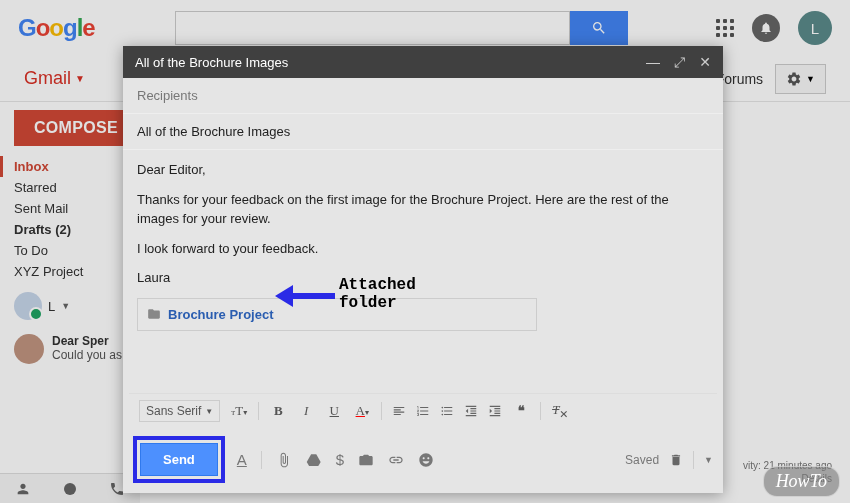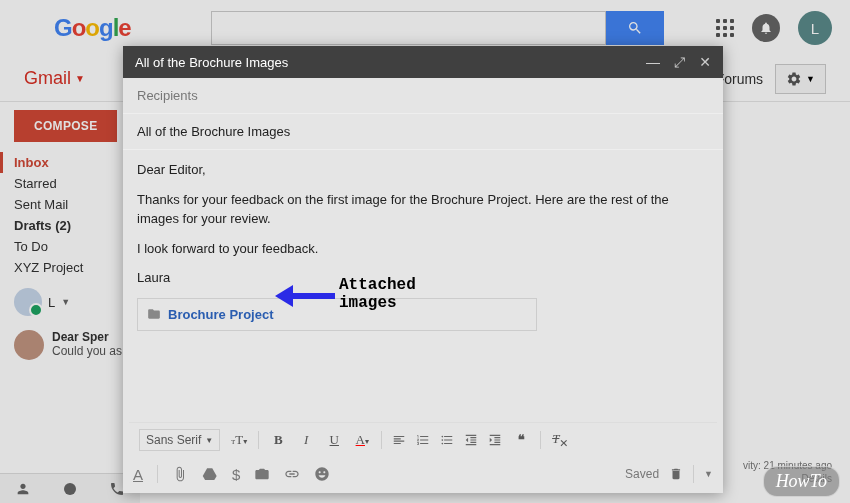--- a/index.html
+++ b/index.html
@@ -3,21 +3,21 @@
 <meta charset="utf-8">
 <style>
   * { box-sizing: border-box; margin: 0; padding: 0; }
   body { font-family: Arial, sans-serif; font-size: 13px; background: #fff; width: 850px; height: 503px; overflow: hidden; position: relative; }
   
   
   .backdrop { position: absolute; inset: 0; background: #fff; }
   .dim { position: absolute; inset: 0; background: rgba(0,0,0,0.12); pointer-events: none; z-index: 5; }
   
   
-  .topbar { height: 56px; display: flex; align-items: center; padding: 0 18px; margin-left: 36px; }
+  .topbar { height: 56px; display: flex; align-items: center; padding: 0 18px; }
   .logo { font-size: 24px; font-weight: bold; letter-spacing: -1px; }
   .logo .g1 { color:#4285F4;} .logo .g2{color:#EA4335;} .logo .g3{color:#FBBC05;} .logo .g4{color:#4285F4;} .logo .g5{color:#34A853;} .logo .g6{color:#EA4335;}
   .searchwrap { margin-left: 80px; display:flex; }
   .searchbox { width: 395px; height: 34px; border:1px solid #ccc; background:#fff; padding:0 8px; }
   .searchbtn { width: 58px; height:34px; background:#4285F4; border:none; display:flex; align-items:center; justify-content:center; }
   .searchbtn svg { fill:#fff; width:16px; height:16px; }
   .top-right { margin-left:auto; display:flex; align-items:center; gap:18px; }
   .apps-icon { width:18px; height:18px; display:grid; grid-template-columns:repeat(3,4px); grid-template-rows:repeat(3,4px); gap:3px; }
   .apps-icon span { background:#555; border-radius:1px; }
   .bell { width:28px; height:28px; border-radius:50%; background:#666; display:flex; align-items:center; justify-content:center; }
@@ -28,21 +28,21 @@
   .gmailrow { height:46px; display:flex; align-items:center; padding:0 24px; border-bottom:1px solid #e5e5e5; }
   .gmail-label { color:#d93025; font-size:18px; font-weight:normal; display:flex; align-items:center; gap:4px; }
   .gmail-label .caret { font-size:10px; }
   .settings-right { margin-left:auto; display:flex; align-items:center; }
   .gearbox { border:1px solid #ccc; padding:6px 10px; display:flex; align-items:center; gap:4px; background:#f7f7f7; }
   .gearbox svg { width:16px; height:16px; fill:#555; }
   .forums { margin-right:12px; color:#333; font-size:14px; }
   
   
   .leftcol { position:absolute; left:0; top:102px; width:140px; padding:8px 0 0 14px; }
-  .compose { background:#d14836; color:#fff; border:none; padding:9px 20px; font-weight:bold; font-size:12px; letter-spacing:0.3px; margin-bottom:10px; }
+  .compose { background:#d14836; color:#fff; border:none; padding:9px 20px; font-weight:bold; font-size:16px; letter-spacing:0.3px; margin-bottom:10px; }
   .folders { list-style:none; }
   .folders li { padding:3px 0; color:#333; font-size:13px; cursor:pointer; }
   .folders li.active { color:#d14836; font-weight:bold; border-left:3px solid #d14836; margin-left:-14px; padding-left:11px; }
   .folders li.bold { font-weight:bold; }
   
   .hangouts-user { margin-top:10px; display:flex; align-items:center; gap:6px; font-size:13px; color:#333; }
   .presence { width:28px; height:28px; border-radius:50%; background:#c7d6ea; position:relative; }
   .presence::after { content:""; position:absolute; right:-1px; bottom:-1px; width:10px; height:10px; background:#1ea362; border-radius:50%; border:2px solid #fff; }
   
   .chat-thread { margin-top:14px; display:flex; gap:8px; }
@@ -241,20 +241,23 @@
       </svg>
     <svg class="toolbar-svg" viewBox="0 0 24 24">
         <path d="M3 21h18v-2H3v2zM3 8v8l4-4-4-4zm8 9h10v-2H11v2zM3 3v2h18V3H3zm8 6h10V7H11v2zm0 4h10v-2H11v2z"></path>
       </svg>
     <div class="tb-icon" style="font-weight:bold;">❝</div>
     <div class="divider-v"></div>
     <div class="tb-icon"><i style="text-decoration:line-through;">T</i><sub>✕</sub></div>
   </div>
 
   <div class="cw-sendrow">
+    <span class="send-highlight">
+      <button class="send-btn">Send</button>
+    </span>
     <div class="sendrow-icons">
       <span class="glyph" style="text-decoration:underline;">A</span>
       <div class="divider-v"></div>
       <svg viewBox="0 0 24 24">
           <path d="M16.5 6v11.5c0 2.21-1.79 4-4 4s-4-1.79-4-4V5c0-1.38 1.12-2.5 2.5-2.5S13.5 3.62 13.5 5v10.5c0 .55-.45 1-1 1s-1-.45-1-1V6H10v9.5c0 1.38 1.12 2.5 2.5 2.5s2.5-1.12 2.5-2.5V5c0-2.21-1.79-4-4-4S7 2.79 7 5v12.5c0 3.04 2.46 5.5 5.5 5.5s5.5-2.46 5.5-5.5V6h-1.5z"></path>
         </svg>
       <svg viewBox="0 0 24 24">
           <path d="M7.71 3.5L1.15 15l3.43 6h13.85L22 15 15.42 3.5H7.71z"></path>
         </svg>
       <span class="glyph">$</span>
@@ -279,17 +282,17 @@
   </div>
 </div>
 
 <div class="annotation">
   <div class="arrow">
     <div class="arrow-head"></div>
     <div class="arrow-line"></div>
   </div>
   <div class="annotation-text">
     <div>Attached</div>
-    <div>images</div>
+    <div>folder</div>
   </div>
 </div>
 
 <div class="howto-badge">HowTo</div>
 
 </body></html>

